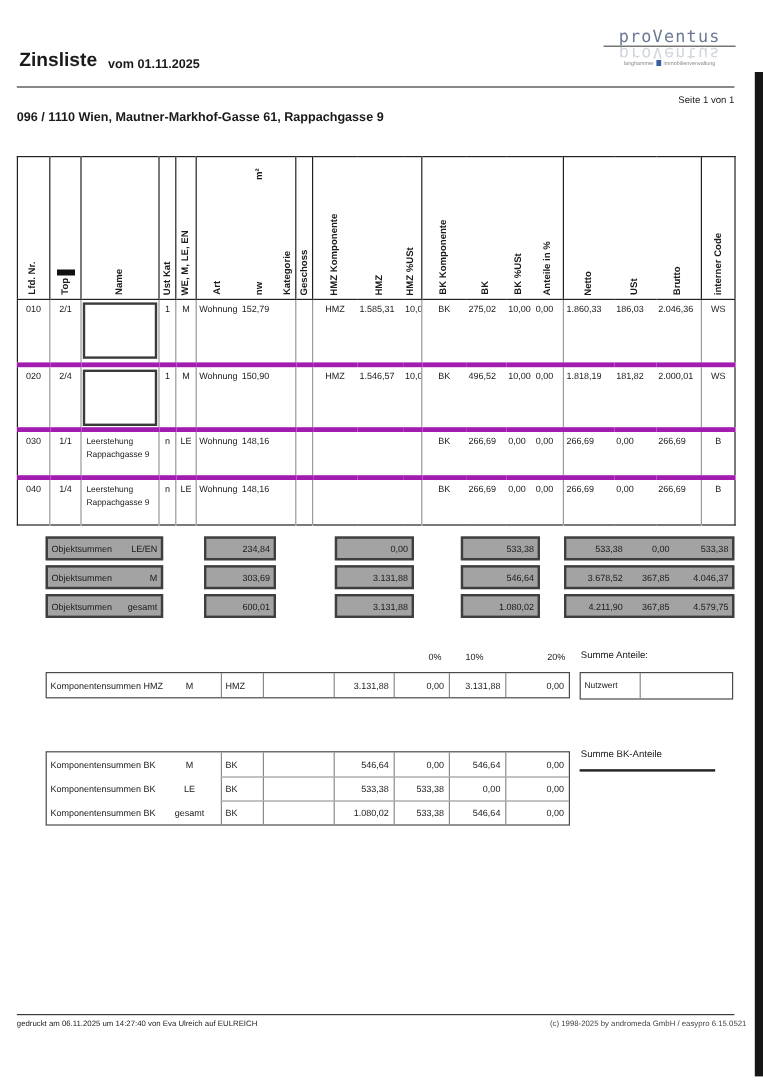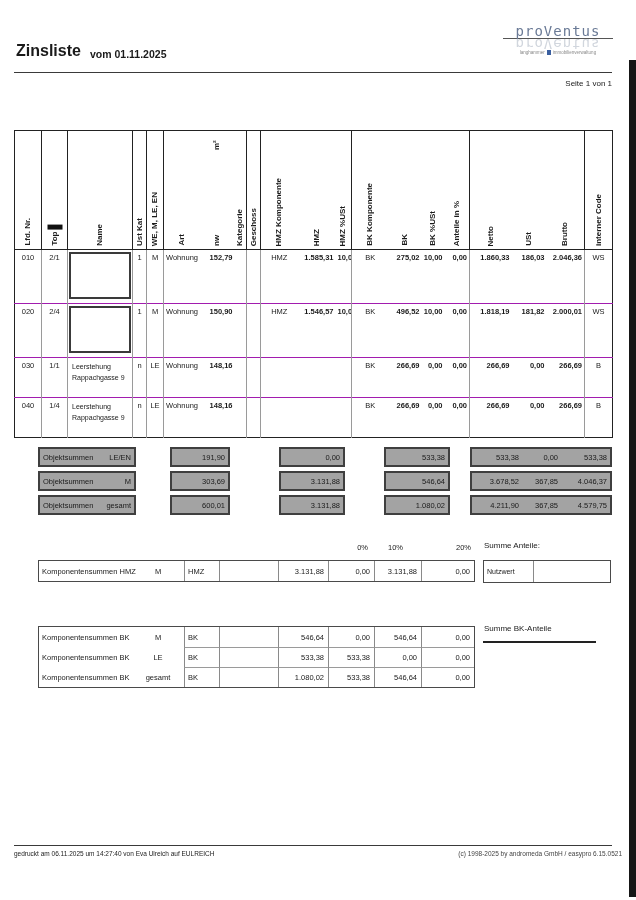--- a/index.html
+++ b/index.html
@@ -21,22 +21,22 @@
 
   
   table.main{position:absolute;left:14px;top:130px;width:598px;border-collapse:collapse;table-layout:fixed;border:1.5px solid #222;}
   table.main th{height:118px;vertical-align:bottom;position:relative;border-bottom:1.5px solid #222;font-size:8px;font-weight:bold;padding:0;}
   .vt{position:absolute;bottom:3px;left:50%;transform:translateX(-50%) rotate(180deg);writing-mode:vertical-rl;max-height:112px;line-height:1.12;white-space:normal;text-align:left;}
   .vt-flex{position:absolute;bottom:3px;left:50%;transform:translateX(-50%) rotate(180deg);writing-mode:vertical-rl;height:106px;display:flex;justify-content:space-between;line-height:1.1;}
   .topbar{display:inline-block;width:15px;height:4.5px;background:#111;margin-top:2px;}
   table.main td{font-size:7.5px;vertical-align:top;padding:3px 2px 2px 2px;overflow:hidden;}
   th.bl{border-left:1px solid #222;}
   td.bl{border-left:1px solid #9a9a9a;}
-  tr.sep td{border-top:1px solid #a21caf;}
-  td.num{text-align:right;padding-right:3px;font-weight:bold;}
+  tr.sep td{border-top:4px solid #a21caf;}
+  td.num{text-align:left;padding-right:3px;}
   td.ctr{text-align:center;padding-left:0;padding-right:0;}
   td.lft{text-align:center;padding-left:3px;}
   .name-box{width:58px;height:43px;border:2px solid #3a3a3a;margin:0 1px;}
   .name-lines{font-size:7px;line-height:1.6;padding-left:2px;}
   .c1{width:27px}.c2{width:26px}.c3{width:65px}.c4{width:14px}.c5{width:17px}.c6{width:36px}.c7{width:35px}.c8{width:12px}.c9{width:14px}.c10{width:37px}.c11{width:38px}.c12{width:16px}.c13{width:37px}.c14{width:33px}.c15{width:23px}.c16{width:25px}.c17{width:42px}.c18{width:35px}.c19{width:38px}.c20{width:28px}
 
   
   .obj-row{position:absolute;left:0;height:20px;width:636px;}
   .obx{position:absolute;top:0;height:16px;border:2px solid #3f3f3f;background:#a3a3a3;font-size:7.5px;display:flex;align-items:center;}
   .obx.lab{left:38px;width:88px;justify-content:space-between;padding:0 3px;}
@@ -92,20 +92,21 @@
     <div class="logo-reflect">proVentus</div>
     <div class="logo-tag">
       <span>langhammer</span>
       <span class="logo-sq"></span>
       <span>immobilienverwaltung</span>
     </div>
   </div>
 
   <div class="hrule"></div>
   <div class="seite">Seite 1 von 1</div>
+  <div class="address">096 / 1110 Wien, Mautner-Markhof-Gasse 61, Rappachgasse 9</div>
 
   <table class="main">
     <colgroup>
       <col class="c1">
         <col class="c2">
         <col class="c3">
         <col class="c4">
         <col class="c5">
         <col class="c6">
         <col class="c7">
@@ -295,21 +296,21 @@
       </tr>
     </tbody>
   </table>
 
   <div class="obj-row" style="top:447px">
     <div class="obx lab">
         <span>Objektsummen</span>
         <span>LE/EN</span>
       </div>
     <div class="obx m2">
-        <span class="val">191,90</span>
+        <span class="val">234,84</span>
       </div>
     <div class="obx hmz">
         <span class="val">0,00</span>
       </div>
     <div class="obx bk">
         <span class="val">533,38</span>
       </div>
     <div class="obx nub">
         <span class="n1">533,38</span>
         <span class="n2">0,00</span>

